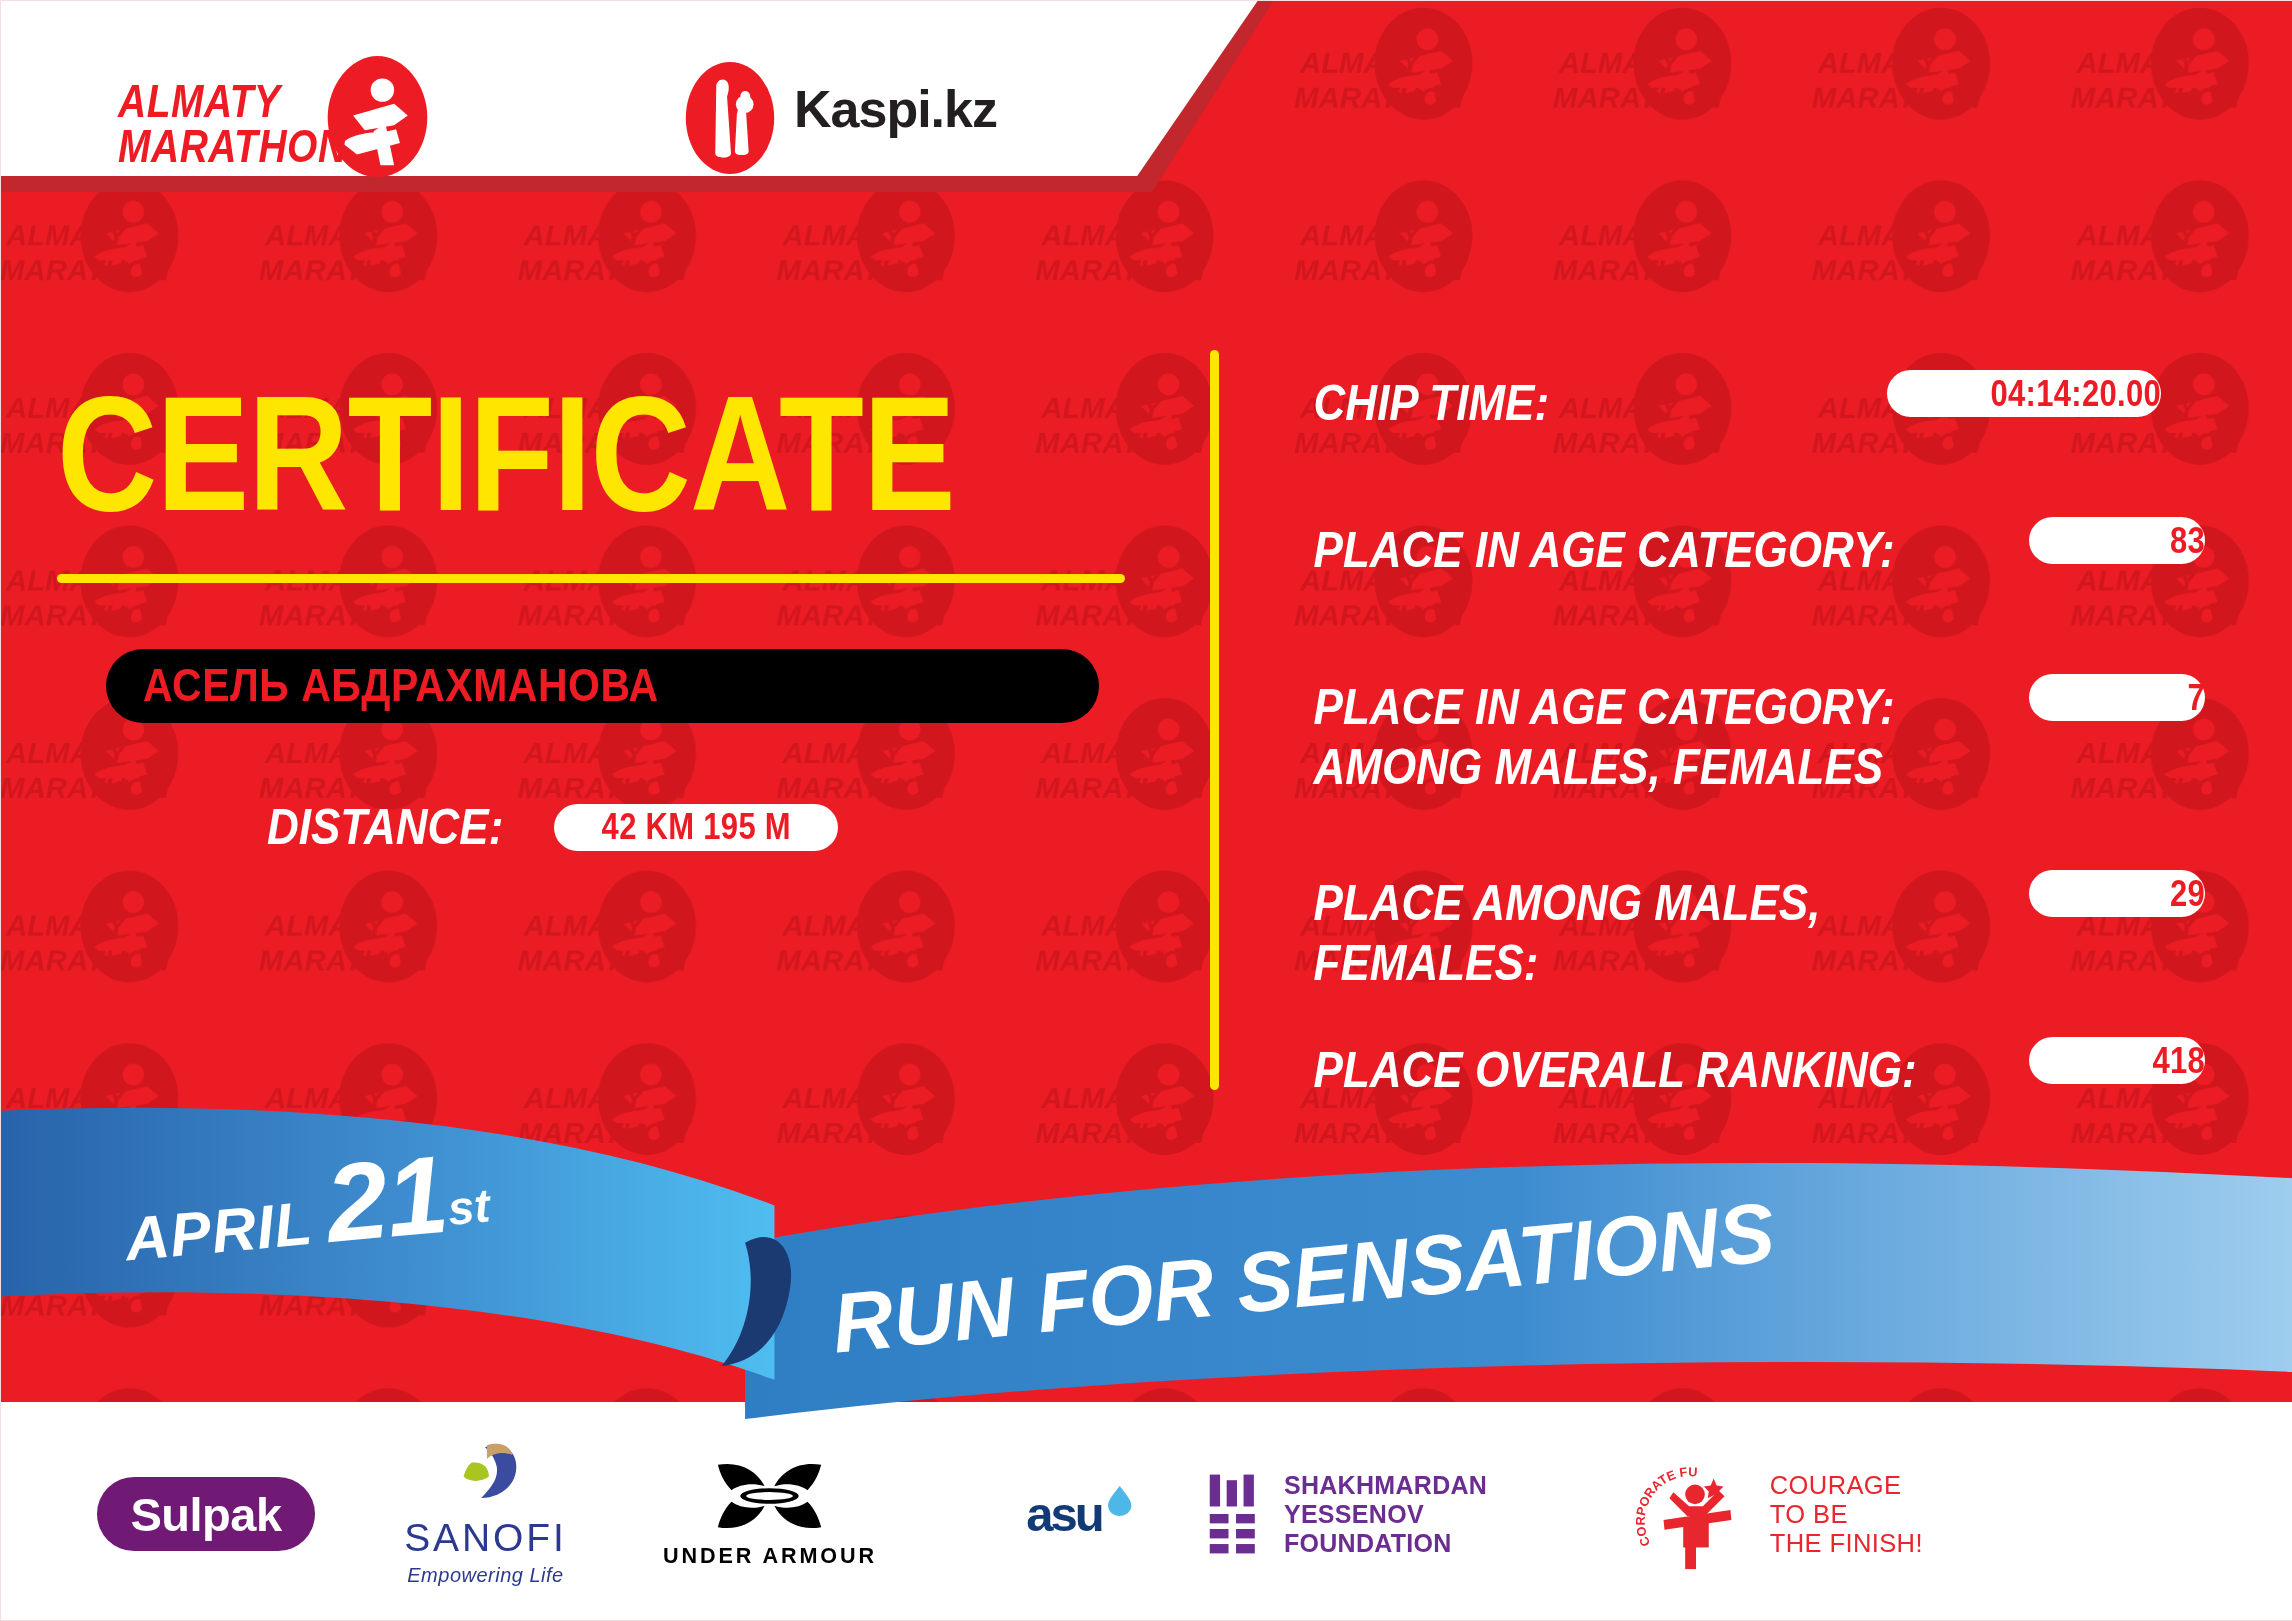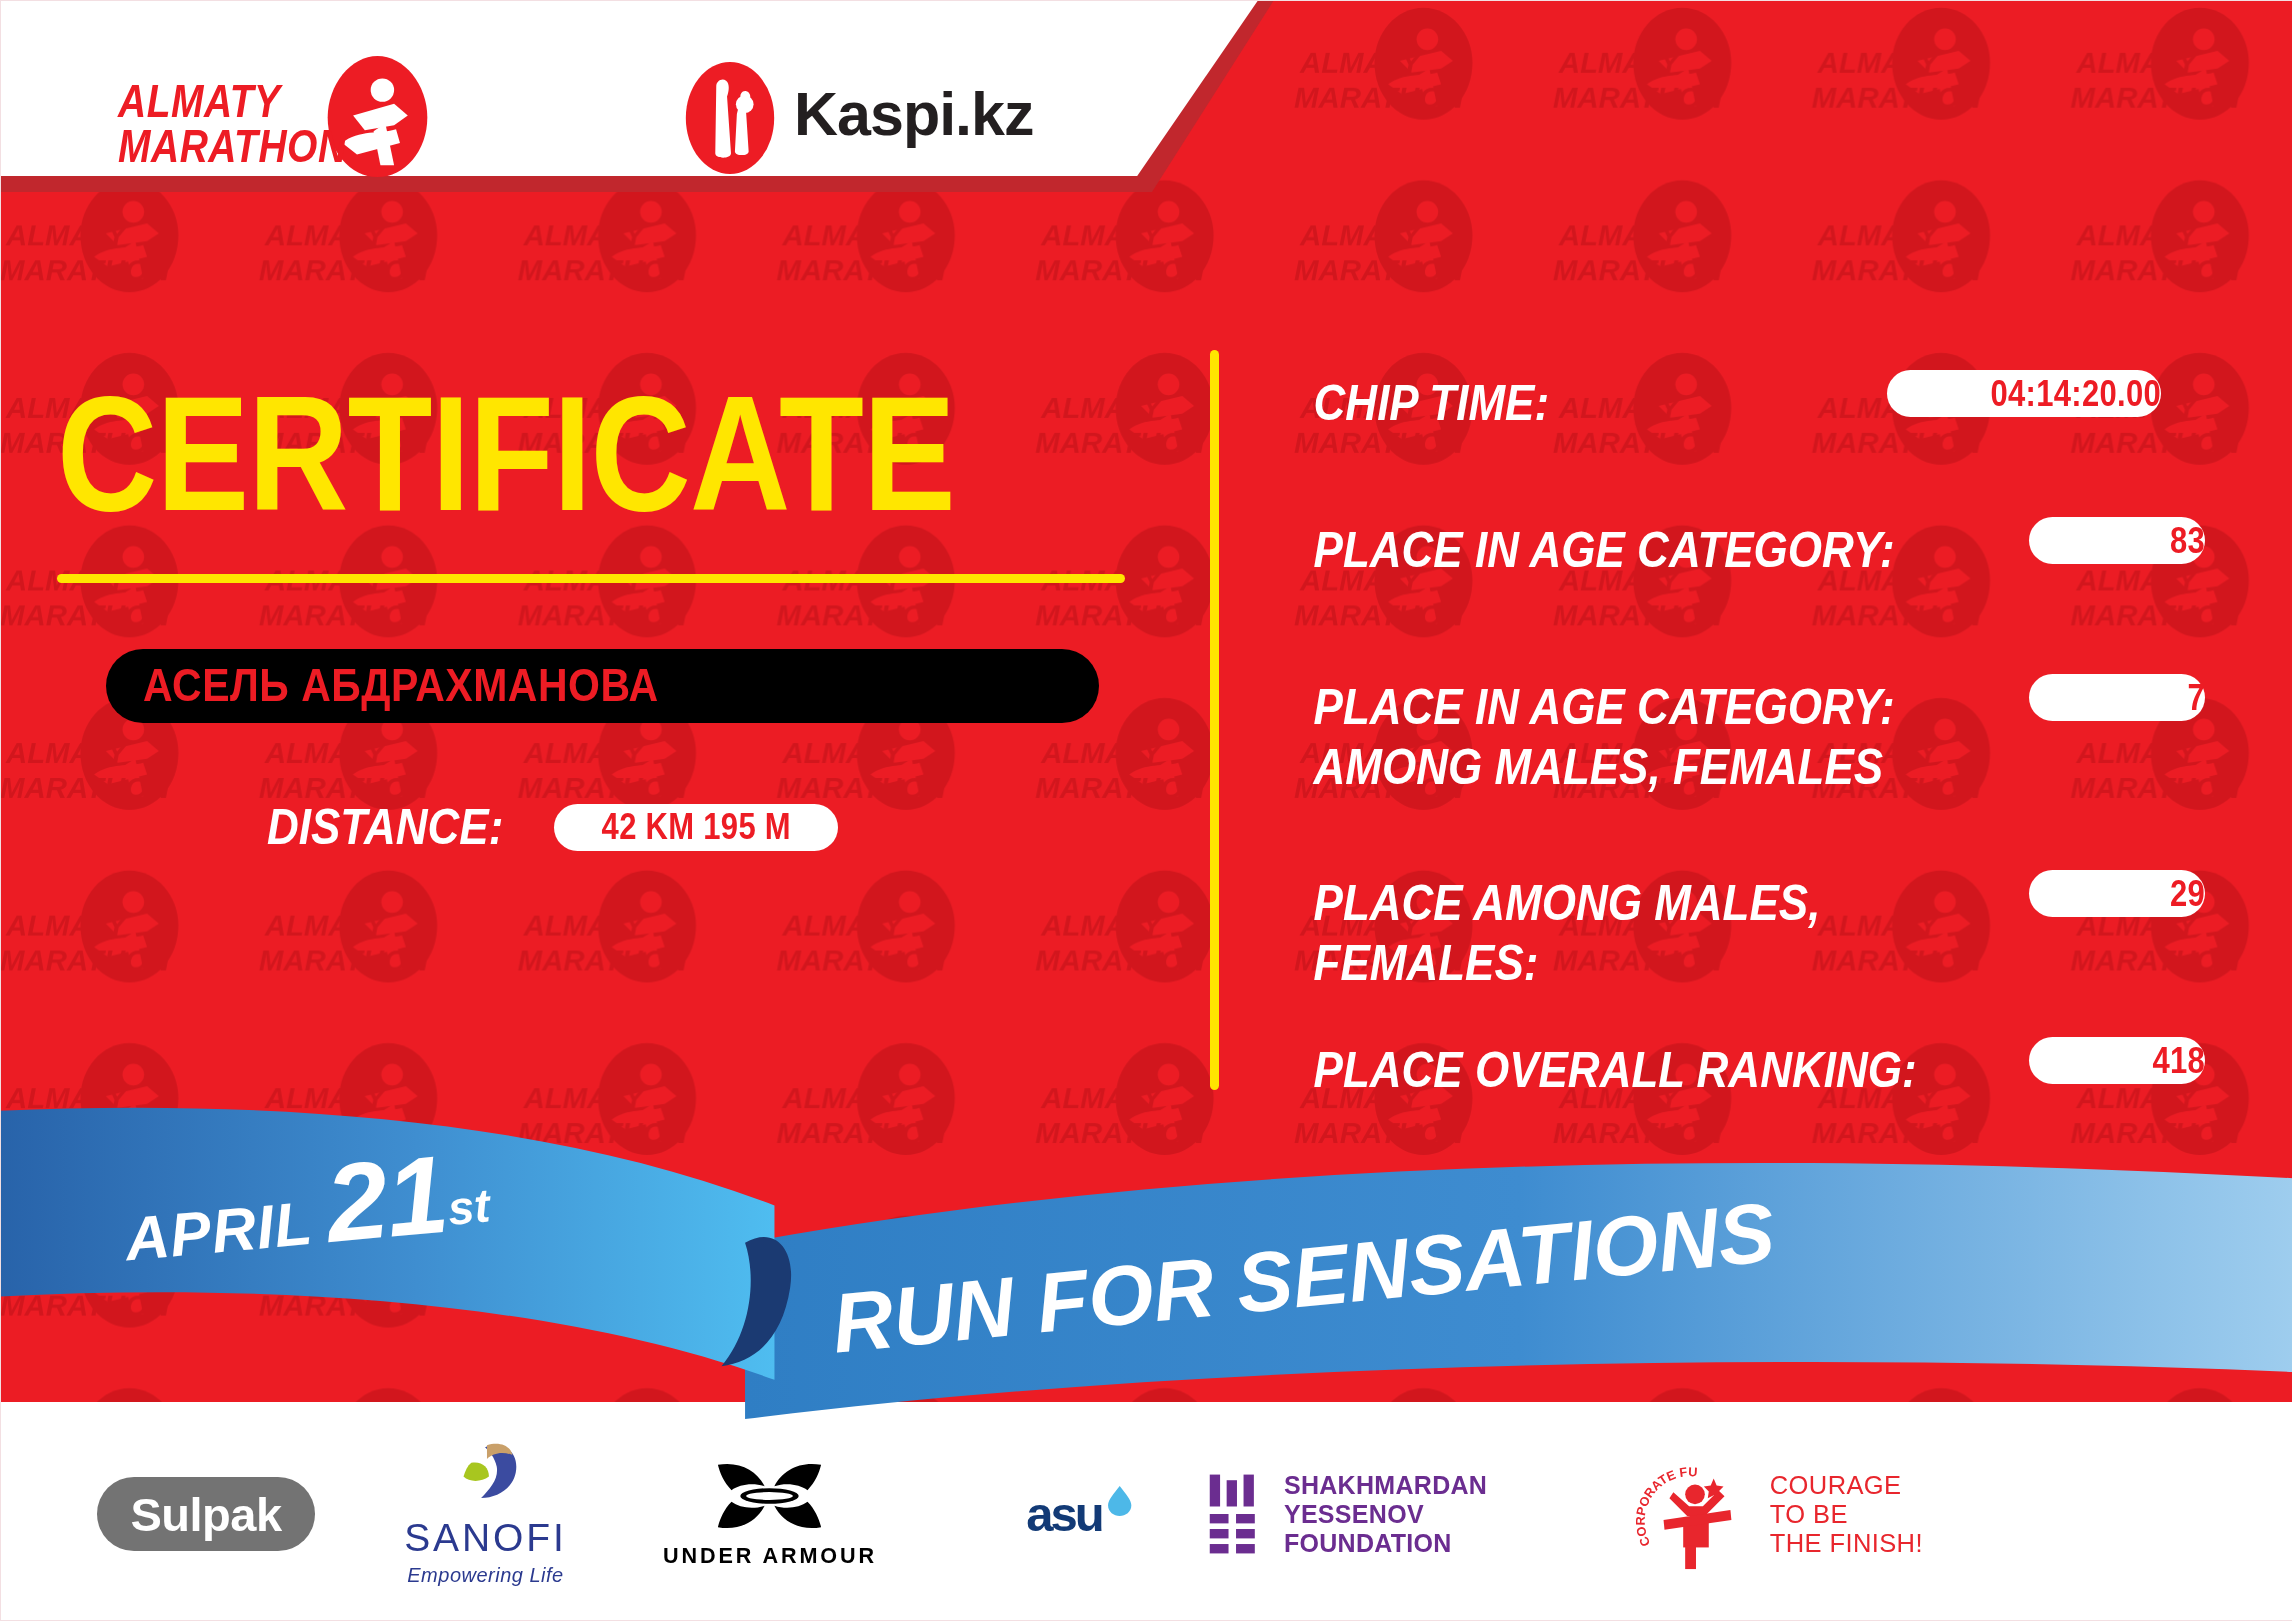--- a/index.html
+++ b/index.html
@@ -46,21 +46,21 @@
     font-size:39px;letter-spacing:0.5px;line-height:45px;
     font-family:"Liberation Sans",sans-serif;
     transform:scaleY(1.18);transform-origin:left top;
   }
   .am-drop{position:absolute;left:196px;top:-7.8px;}
 
   
   .kaspi{position:absolute;left:676px;top:59px;width:412px;height:118px;}
   .kaspi-txt{
     position:absolute;left:118px;top:19.6px;color:#231f20;
-    font-size:61px;font-weight:bold;letter-spacing:-1px;
+    font-size:52px;font-weight:bold;letter-spacing:-1px;
     font-family:"Liberation Sans",sans-serif;
   }
 
   
   .title{
     position:absolute;left:57px;top:377px;
     color:#ffe600;font-weight:bold;font-size:139px;letter-spacing:-1px;
     line-height:129px;transform:scaleY(1.18);transform-origin:left top;
     font-family:"Liberation Sans",sans-serif;white-space:nowrap;
   }
@@ -161,21 +161,21 @@
   }
 
   
   .sponsors{
     position:absolute;left:0;top:1421px;width:2293px;height:186px;
     display:flex;align-items:center;
   }
   .sp{position:relative;display:flex;align-items:center;justify-content:center;height:147px;}
 
   .sulpak{
-    background:#737373;border-radius:45px;padding:9.8px 33px;
+    background:#701a75;border-radius:45px;padding:9.8px 33px;
     color:#fff;font-weight:bold;font-size:47px;letter-spacing:-0.5px;
     font-family:"Liberation Sans",sans-serif;
   }
   .sanofi{text-align:center;color:#2b3a8f;font-family:"Liberation Sans",sans-serif;}
   .sanofi .nm{font-size:39px;letter-spacing:2.9px;font-weight:normal;}
   .sanofi .tag{font-size:20px;font-style:italic;letter-spacing:0.5px;margin-top:3.9px;}
   .oriflame{text-align:center;color:#1a1a1a;font-family:"Liberation Sans",sans-serif;}
   .oriflame .nm{font-size:41px;letter-spacing:7.8px;font-weight:300;}
   .oriflame .sub{
     font-size:17.6px;letter-spacing:8.8px;margin-top:7.8px;

